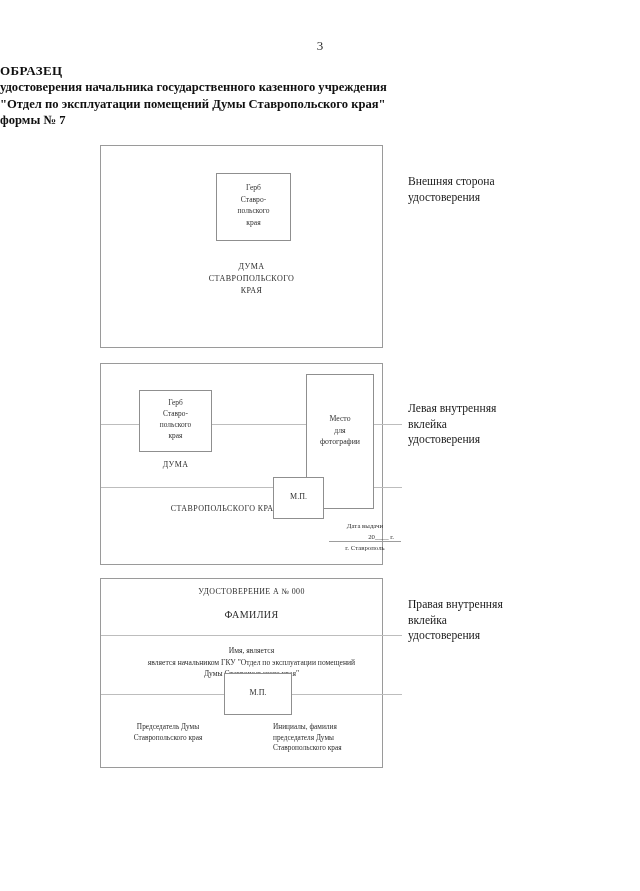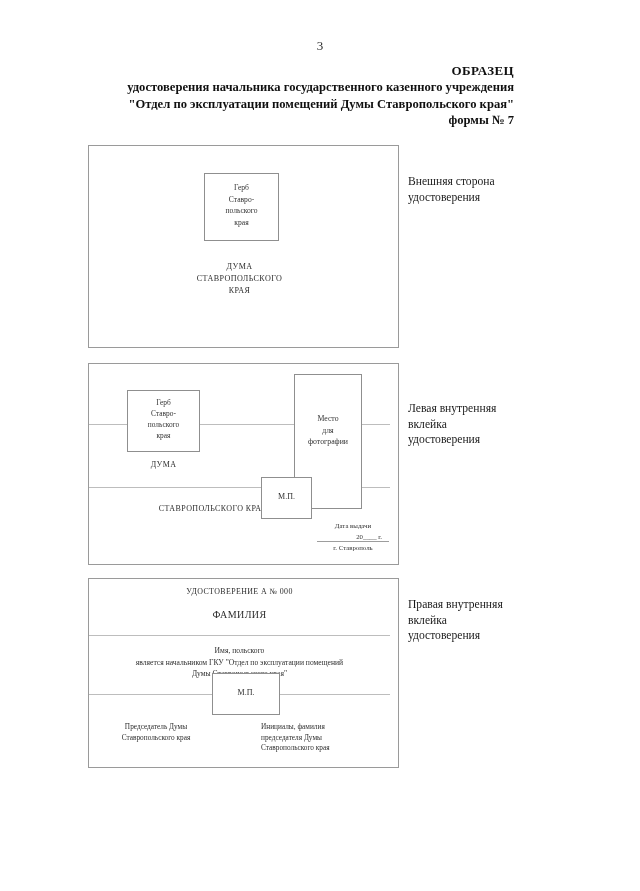--- a/index.html
+++ b/index.html
@@ -9,28 +9,28 @@
     color:#1c1c1c;position:relative;overflow:hidden;
   }
   .page{position:absolute;inset:0;}
 
   
   .page-number{
     position:absolute;top:38px;left:0;width:640px;text-align:center;
     font-size:13px;color:#2b2b2b;
   }
   .header{
-    position:absolute;top:63px;left:0;width:514px;text-align:right;
+    position:absolute;top:63px;left:0;width:514px;text-align:left;
     font-weight:bold;font-size:12.6px;line-height:16.3px;color:#101010;
   }
   .header .l1{font-size:13px;letter-spacing:.4px;}
 
   
   .card{
-    position:absolute;left:88px;width:311px;
+    position:absolute;left:100px;width:283px;
     border:1px solid #9a9a9a;box-sizing:border-box;background:#fff;
   }
   #card1{top:145px;height:203px;}
   #card2{top:363px;height:202px;}
   #card3{top:578px;height:190px;}
 
   
   .rule{
     position:absolute;left:0;width:301px;height:1px;
     background:#bdbdbd;
@@ -175,21 +175,21 @@
   </div>
 
   <div class="card" id="card3">
     <div class="rule" style="top:56px;"></div>
     <div class="rule" style="top:115px;"></div>
 
     <div class="ctr" id="udnum">УДОСТОВЕРЕНИЕ  А № 000</div>
     <div class="ctr" id="famil">ФАМИЛИЯ</div>
 
     <div class="ctr" id="nameline">
-      <div>Имя, польского</div>
+      <div>Имя, является</div>
       <div>является начальником ГКУ "Отдел по эксплуатации помещений</div>
       <div>Думы Ставропольского края"</div>
     </div>
 
     <div class="inner-box" id="mp3">
       <div class="mp-txt">М.П.</div>
     </div>
 
     <div id="sig-left">
       <div>Председатель Думы</div>

